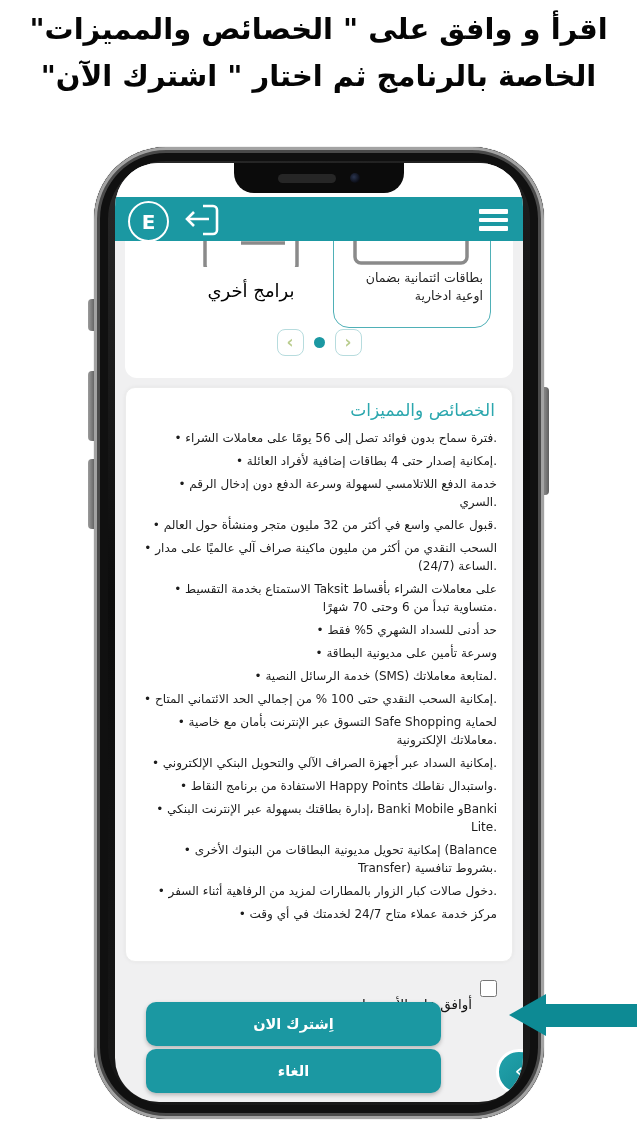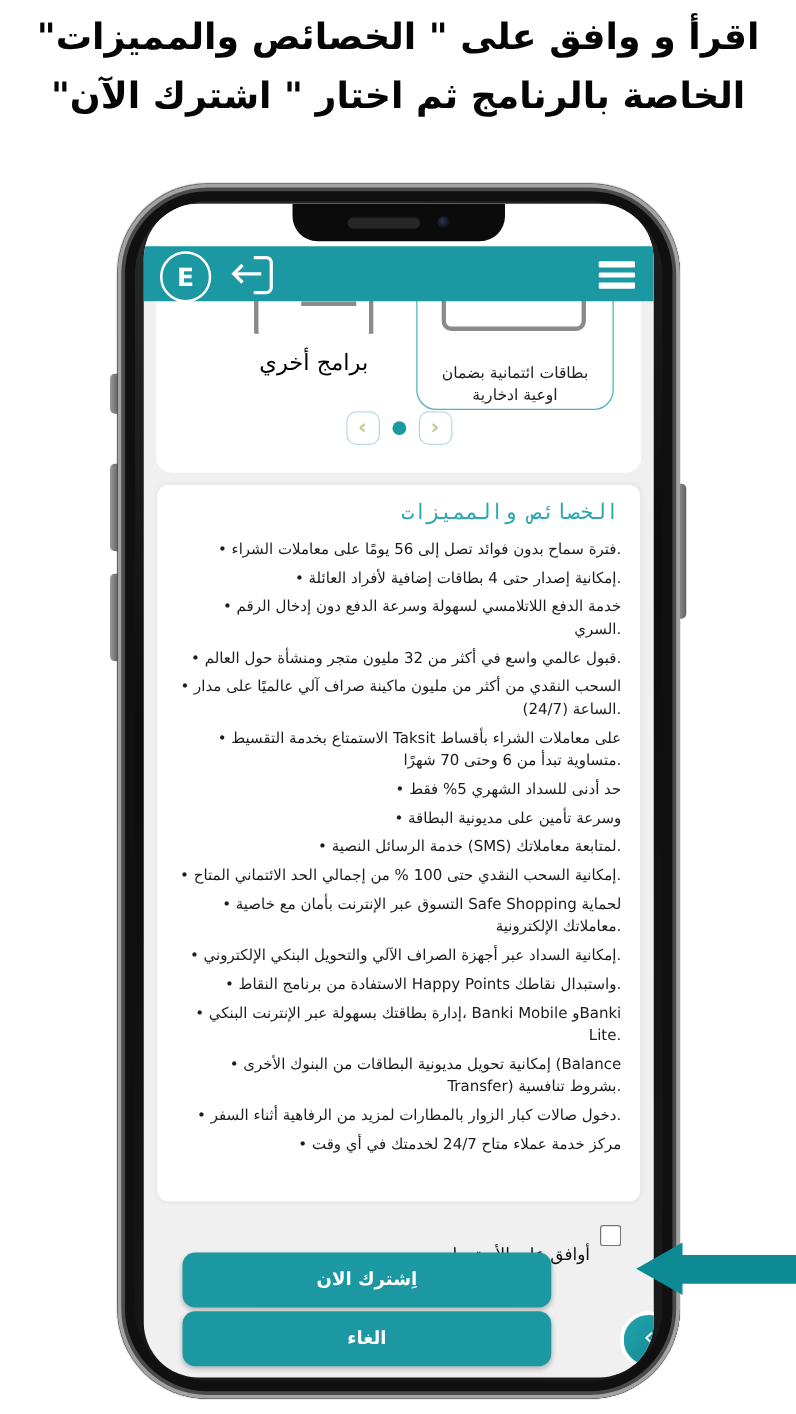--- a/index.html
+++ b/index.html
@@ -34,32 +34,32 @@
   .hamburger{position:absolute;right:15px;top:12px;width:29px;display:flex;flex-direction:column;gap:4px;cursor:pointer;}
   .hamburger span{display:block;height:4.5px;background:#fff;border-radius:1px;}
   
   .panel{position:absolute;background:#fff;border-radius:12px;}
   .carousel-panel{left:10px;top:20px;width:388px;height:195px;z-index:1;}
   .prog-card{position:absolute;display:flex;flex-direction:column;align-items:center;}
   .card-other{left:56px;top:30px;width:140px;}
   .card-other .lbl{margin-top:13px;font-size:18px;color:#000000;}
   .card-selected{right:22px;top:27px;width:156px;height:116px;border:1.5px solid #4fb0b7;border-radius:16px;
                  background:#fff;display:flex;flex-direction:column;align-items:center;}
-  .card-selected .lbl{margin-top:20px;font-size:12.5px;color:#222;text-align:center;direction:rtl;line-height:1.45;width:142px;}
+  .card-selected .lbl{margin-top:0;font-size:12.5px;color:#222;direction:rtl;line-height:1.45;width:142px;}
   .card-selected svg{margin-top:6px;}
   .pager{position:absolute;left:0;top:146px;width:388px;display:flex;align-items:center;justify-content:center;gap:10px;}
   .pagebtn{width:25px;height:25px;border:1px solid #b7dcde;border-radius:8px;background:#fff;
            display:flex;align-items:center;justify-content:center;color:#b9cc8d;font-size:17px;
            font-weight:bold;cursor:pointer;line-height:1;}
   .pagedot{width:11px;height:11px;border-radius:50%;background:#1b98a2;}
   
   .features-panel{left:10px;top:224px;width:388px;height:575px;z-index:1;border-radius:10px;
                   border:1px solid #ececec;box-shadow:0 0 4px rgba(0,0,0,.05);box-sizing:border-box;
                   padding:10px 13px 8px 13px;}
-  .features-title{direction:rtl;text-align:right;color:#2ba7ae;font-size:17px;padding:2px 4px 9px 0;font-family:Liberation Mono, monospace;}
+  .features-title{direction:rtl;text-align:right;color:#2ba7ae;font-size:17px;padding:2px 4px 9px 0;}
   ul.features{list-style:none;margin:0;padding:0 2px 0 0;}
   ul.features li{direction:ltr;text-align:right;font-size:12px;line-height:1.5;color:#1c1c1c;
                  margin-bottom:5px;}
   ul.features li::before{content:"• ";}
   
   .consent{position:absolute;top:801px;right:26px;direction:rtl;display:flex;align-items:center;gap:8px;}
   .consent input{width:17px;height:17px;accent-color:#1b98a2;margin:0;cursor:pointer;}
   .consent label{font-size:13.5px;color:#111;margin-top:32px;}
   
   .btn{position:absolute;left:31px;width:295px;height:44px;background:#1b98a2;border:none;

